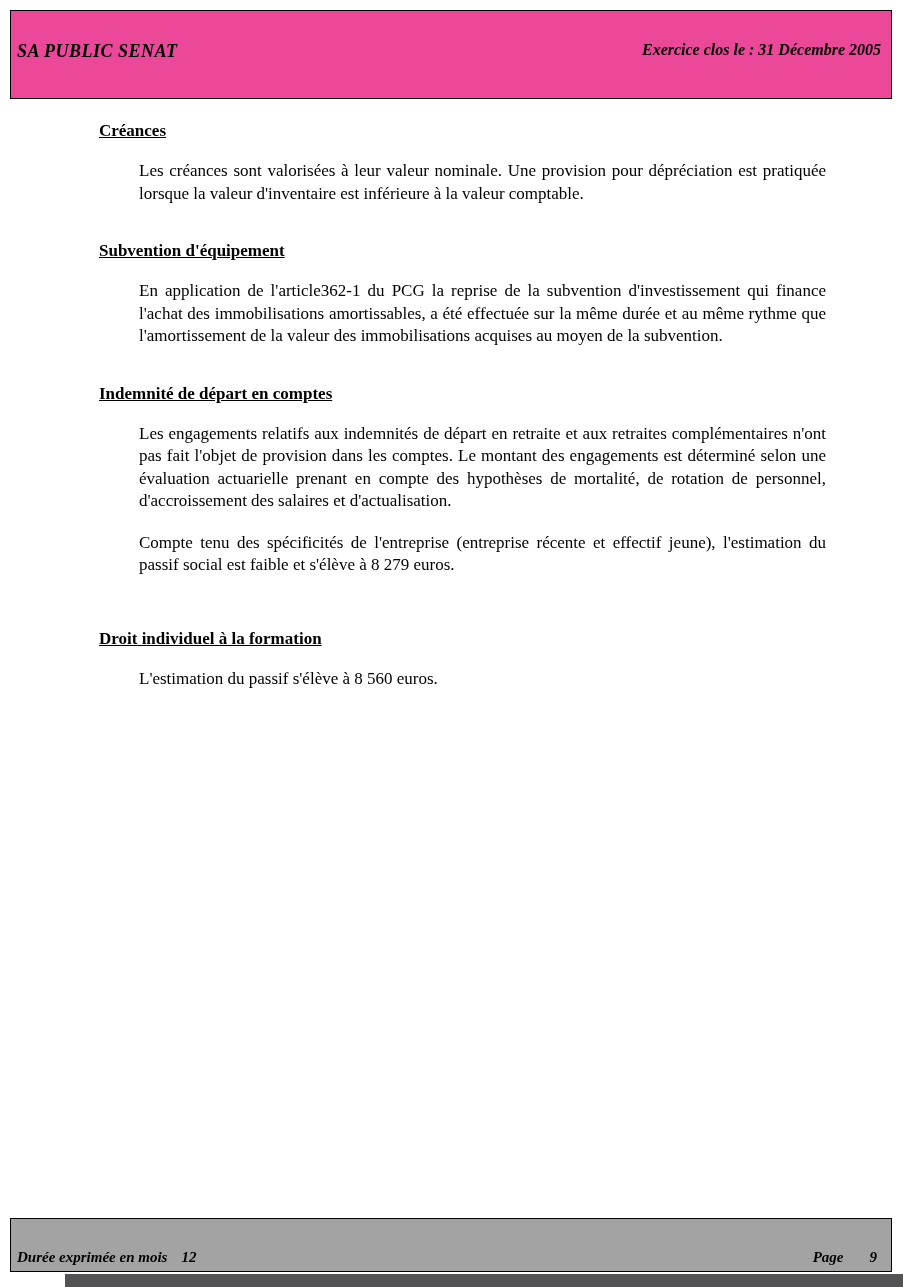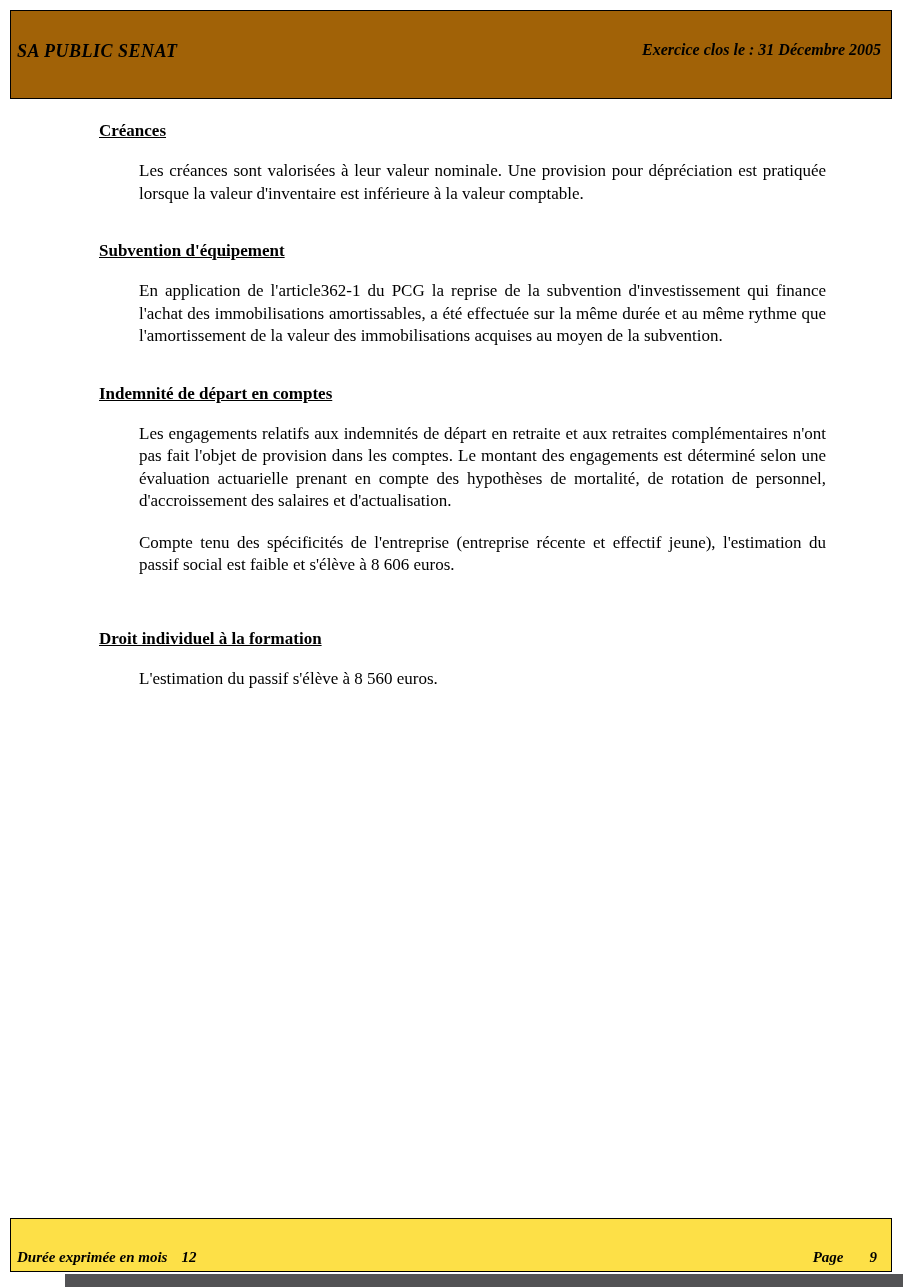--- a/index.html
+++ b/index.html
@@ -13,21 +13,21 @@
     color: #000000;
   }
 
   .header-box {
     position: absolute;
     left: 10px;
     top: 10px;
     width: 882px;
     height: 89px;
     border: 1px solid #000000;
-    background: #a16207;
+    background: #ec4899;
   }
   .header-inner {
     display: flex;
     justify-content: space-between;
     align-items: flex-start;
     padding: 30px 10px 0 6px;
   }
   .company-title {
     font-weight: bold;
     font-style: italic;
@@ -65,21 +65,21 @@
     margin-left: 40px;
   }
 
   .footer-box {
     position: absolute;
     left: 10px;
     top: 1218px;
     width: 882px;
     height: 54px;
     border: 1px solid #000000;
-    background: #fde047;
+    background: #a3a3a3;
     display: flex;
     justify-content: space-between;
     align-items: flex-end;
     padding: 0 14px 5px 6px;
   }
   .footer-left, .footer-right {
     font-weight: bold;
     font-style: italic;
     font-size: 15px;
   }
@@ -113,21 +113,21 @@
   </div>
 
   <div class="section">
     <div class="section-heading">Subvention d'équipement</div>
     <p class="body-paragraph">En application de l'article362-1 du PCG la reprise de la subvention d'investissement qui finance l'achat des immobilisations amortissables, a été effectuée sur la même durée et au même rythme que l'amortissement de la valeur des immobilisations acquises au moyen de la subvention.</p>
   </div>
 
   <div class="section">
     <div class="section-heading">Indemnité de départ en comptes</div>
     <p class="body-paragraph">Les engagements relatifs aux indemnités de départ en retraite et aux retraites complémentaires n'ont pas fait l'objet de provision dans les comptes. Le montant des engagements est déterminé selon une évaluation actuarielle prenant en compte des hypothèses de mortalité, de rotation de personnel, d'accroissement des salaires et d'actualisation.</p>
-    <p class="body-paragraph">Compte tenu des spécificités de l'entreprise (entreprise récente et effectif jeune), l'estimation du passif social est faible et s'élève à 8 606 euros.</p>
+    <p class="body-paragraph">Compte tenu des spécificités de l'entreprise (entreprise récente et effectif jeune), l'estimation du passif social est faible et s'élève à 8 279 euros.</p>
   </div>
 
   <div class="section section-extra-gap">
     <div class="section-heading">Droit individuel à la formation</div>
     <p class="body-paragraph">L'estimation du passif s'élève à 8 560 euros.</p>
   </div>
 
 </div>
 
 <div class="footer-box">

